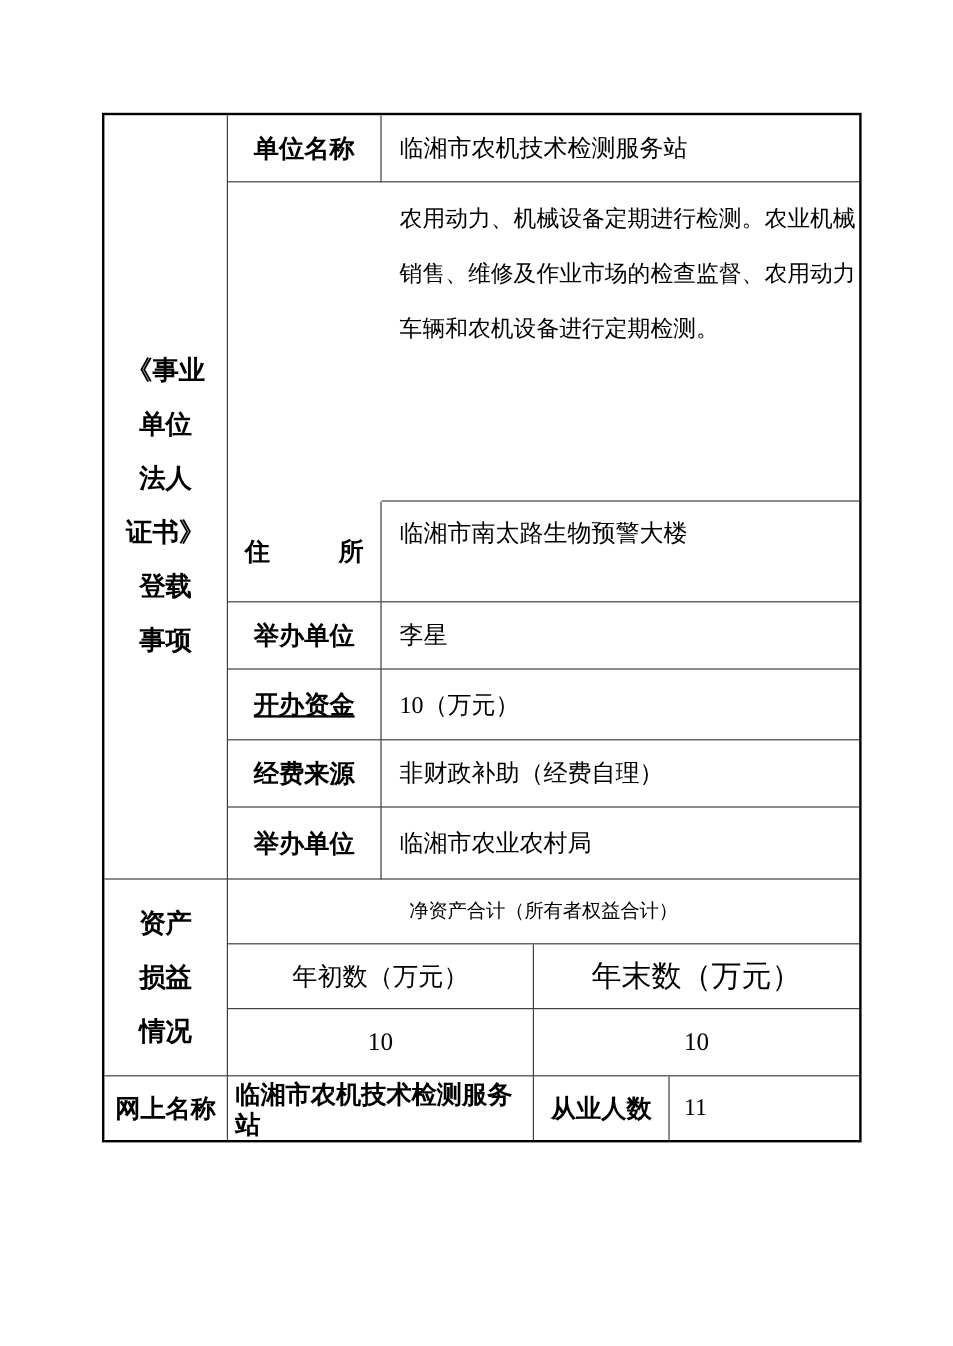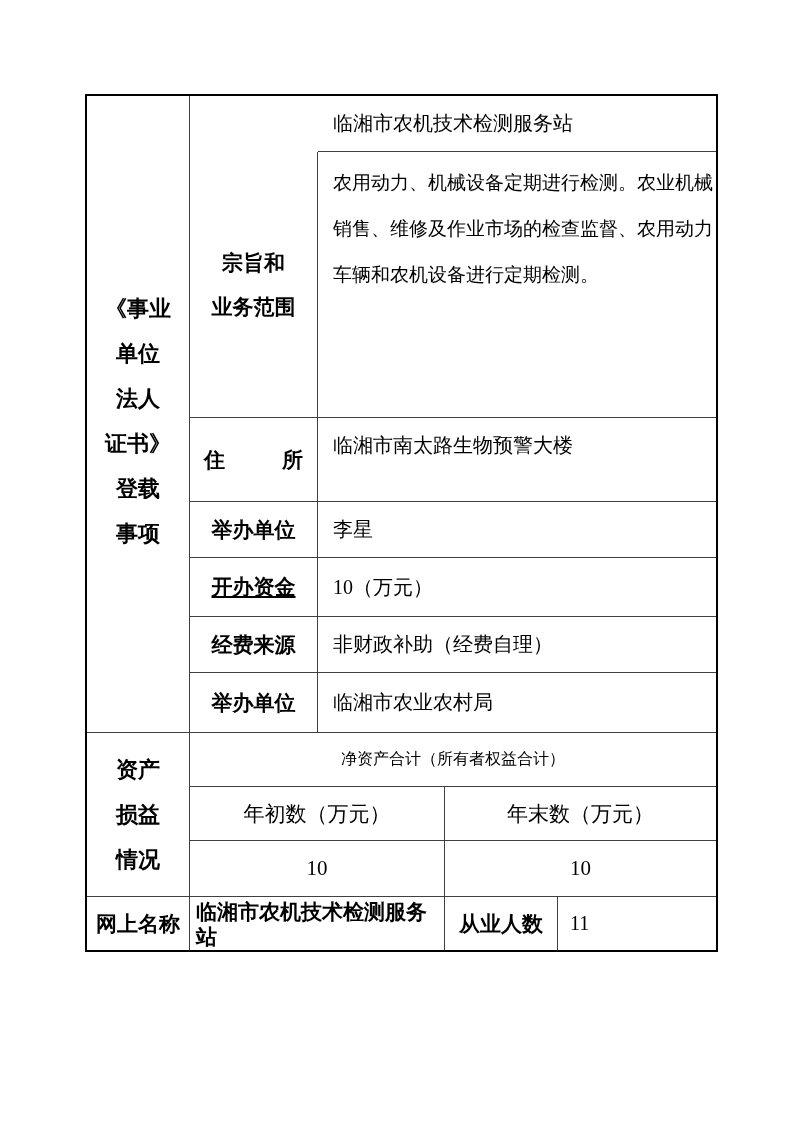--- a/index.html
+++ b/index.html
@@ -77,21 +77,21 @@
   .r4v { grid-row: 4; grid-column: 3 / 6; }
   .r5l { grid-row: 5; grid-column: 2; text-decoration: underline; }
   .r5v { grid-row: 5; grid-column: 3 / 6; text-align: center; }
   .r6l { grid-row: 6; grid-column: 2; }
   .r6v { grid-row: 6; grid-column: 3 / 6; }
   .r7l { grid-row: 7; grid-column: 2; }
   .r7v { grid-row: 7; grid-column: 3 / 6; }
 
   .r8v  { grid-row: 8;  grid-column: 2 / 6; justify-content: center; font-size: 16px; padding-left: 0; }
   .r9a  { grid-row: 9;  grid-column: 2 / 4; justify-content: center; font-size: 21px; padding-left: 0; }
-  .r9b  { grid-row: 9;  grid-column: 4 / 6; justify-content: center; font-size: 21px; padding-left: 0; }
+  .r9b  { grid-row: 9;  grid-column: 4 / 6; justify-content: center; font-size: 25px; padding-left: 0; }
   .r10a { grid-row: 10; grid-column: 2 / 4; justify-content: center; font-size: 21px; padding-left: 0; }
   .r10b { grid-row: 10; grid-column: 4 / 6; justify-content: center; font-size: 21px; padding-left: 0; }
 
   .r11a { grid-row: 11; grid-column: 1; }
   .r11b {
     grid-row: 11; grid-column: 2 / 4;
     display: block;
     font-weight: bold;
     font-size: 21px;
     line-height: 25px;
@@ -107,24 +107,23 @@
 <div class="page">
   <div class="form-table">
 
     <div class="cell side cert-side">《事业
 单位
 法人
 证书》
 登载
 事项</div>
 
+    <div class="cell lab r1l">单位名称</div>
     <div class="cell val r1v no-r">临湘市农机技术检测服务站</div>
 
-    <div class="cell lab r2l">宗旨和
-业务范围</div>
     <div class="cell r2v no-r">农用动力、机械设备定期进行检测。农业机械
 销售、维修及作业市场的检查监督、农用动力
 车辆和农机设备进行定期检测。</div>
 
     <div class="cell lab r3l">
       <span>住</span>
       <span>所</span>
     </div>
     <div class="cell val r3v no-r">临湘市南太路生物预警大楼</div>
 

